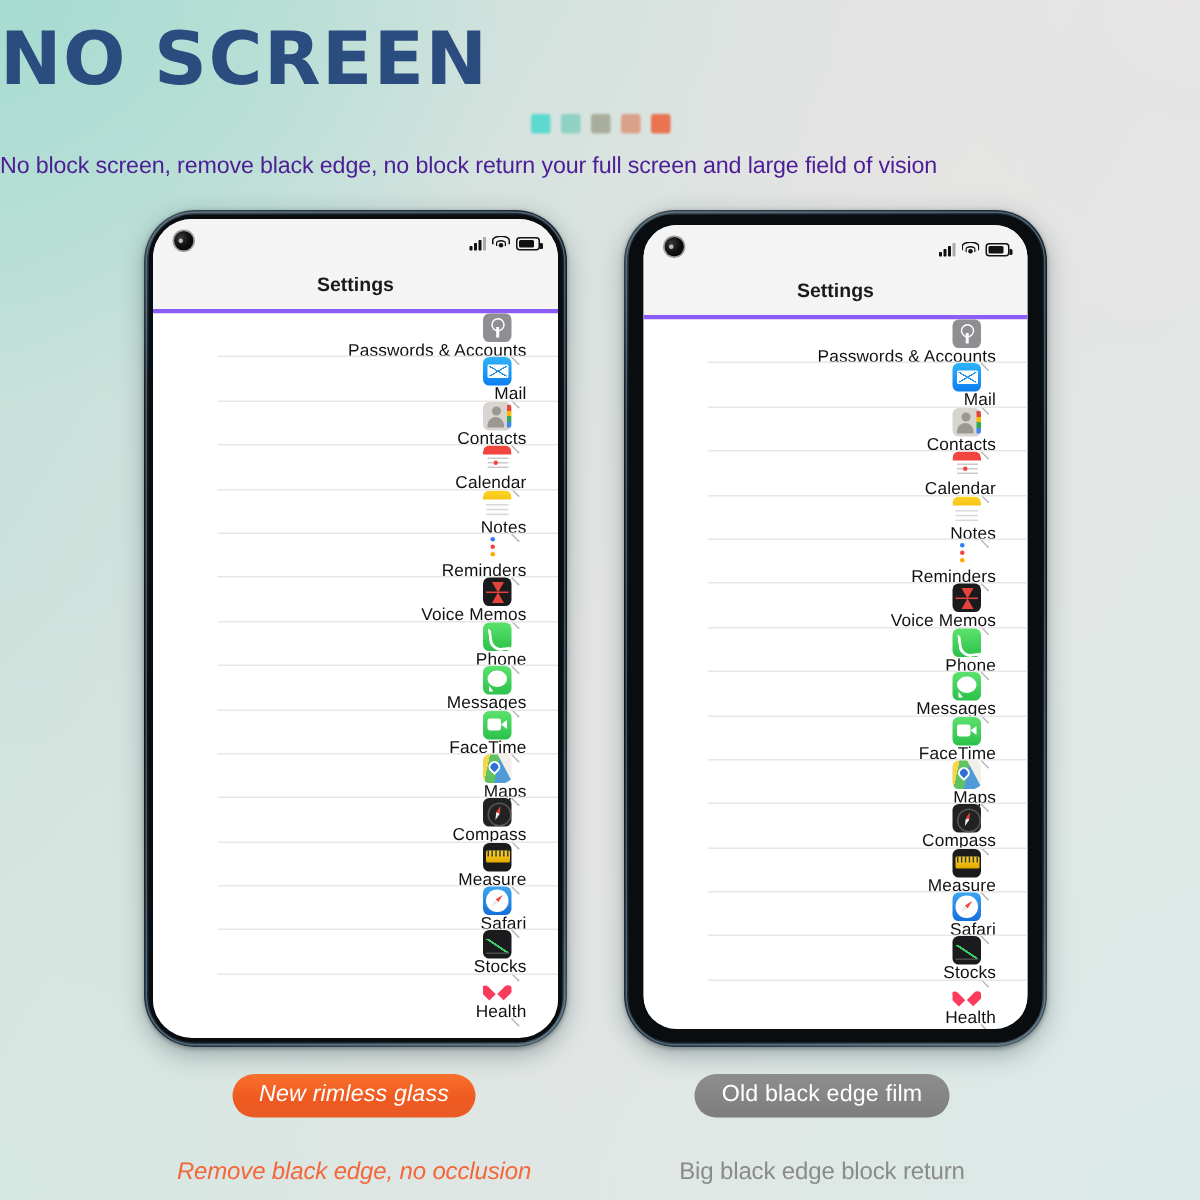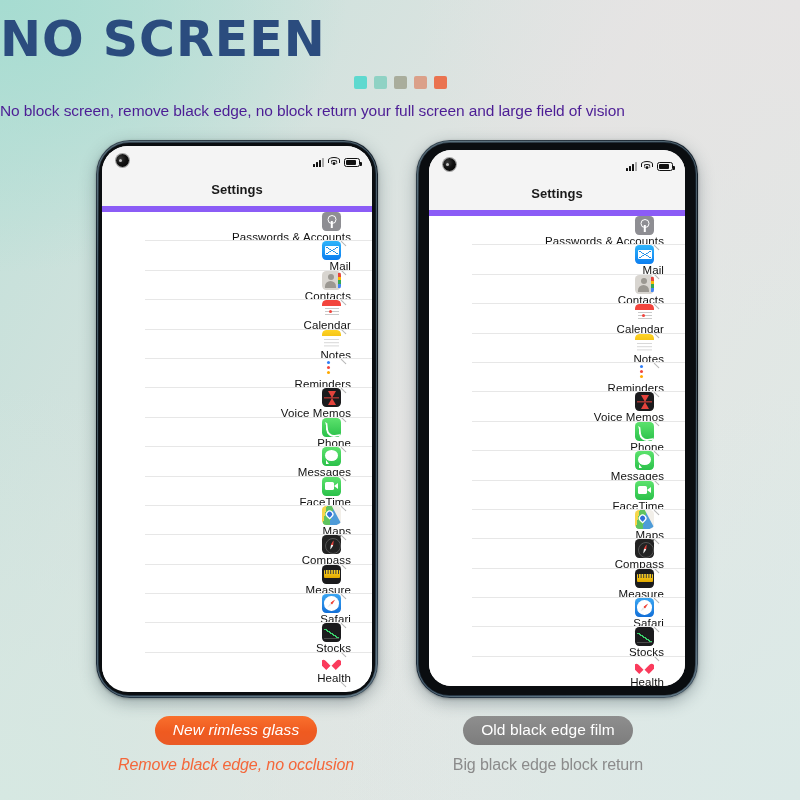--- a/index.html
+++ b/index.html
@@ -111,21 +111,21 @@
   .batt::after  { content:""; position:absolute; right:-3px; top:2.5px; width:1.6px; height:4px; background:#111; border-radius:0 1px 1px 0; }
 
   
   .settings-title {
     background: #f4f4f4;
     text-align: center;
     font-size: 13px;
     font-weight: bold;
     color: #1a1a1a;
     padding: 6px 0 9px;
-    border-bottom: 6px solid #8b5cf6;
+    border-bottom: 3px solid #8b5cf6;
   }
 
   
   .list { background: #fff; }
   .row {
     display: flex; align-items: flex-end;
     height: 29.4px;
     padding-left: 14px; padding-right: 21px;
     position: relative;
     flex-direction: column;
@@ -277,21 +277,21 @@
   .pill {
     display: inline-block;
     padding: 5px 18px 6px;
     border-radius: 16px;
     color: #fff;
     font-size: 15.5px;
     letter-spacing: .1px;
   }
   .pill.orange { background: linear-gradient(180deg,#f9702d 0%,#ef5a20 55%,#ea5a26 100%); }
   .pill.gray   { background: linear-gradient(180deg,#8e8e8e 0%,#7d7d7d 100%); }
-  .cap-sub { margin-top: 11px; font-size: 16px; letter-spacing: -0.1px; }
+  .cap-sub { margin-top: 28px; font-size: 16px; letter-spacing: -0.1px; }
   .cap-sub.orange { color: #f4673a; }
   .cap-sub.gray   { color: #8b8b8b; }
 </style>
 </head>
 <body>
 
 <div class="header">
   <div class="main-title">NO SCREEN</div>
   <div class="dot-row" id="dot-row">
       <span class="dot" style="background: rgb(94, 217, 207);"></span>

